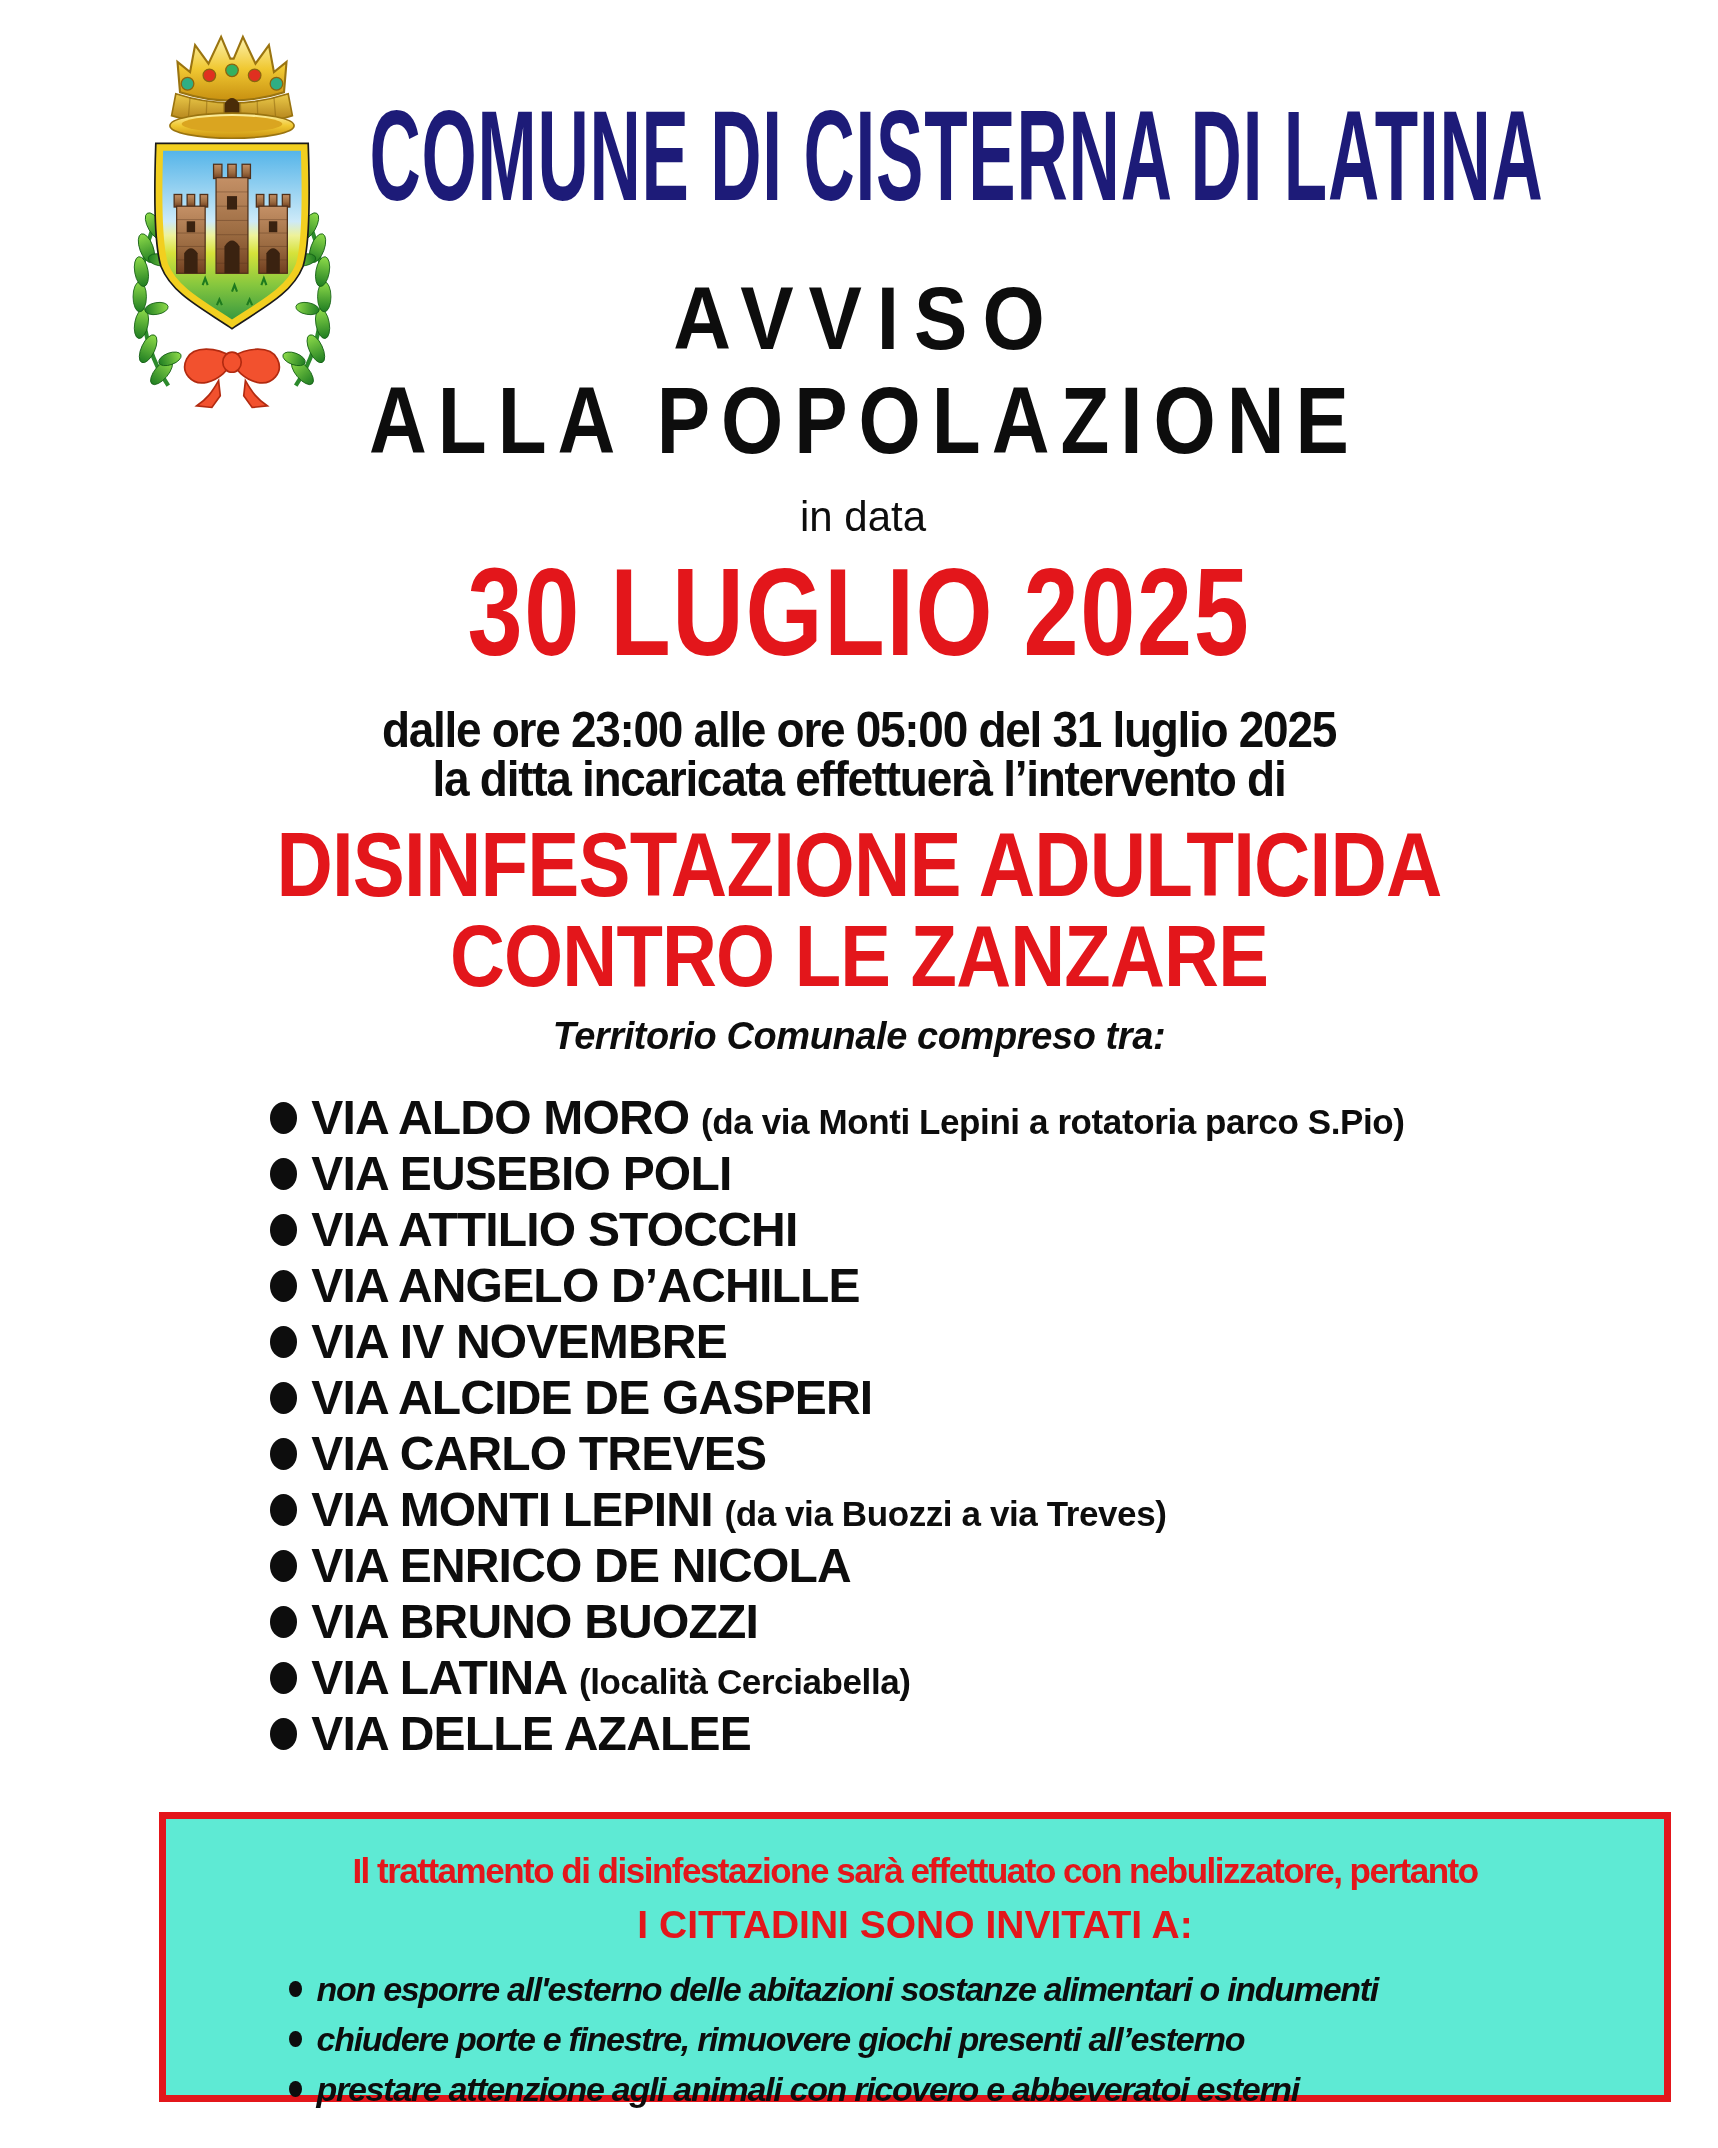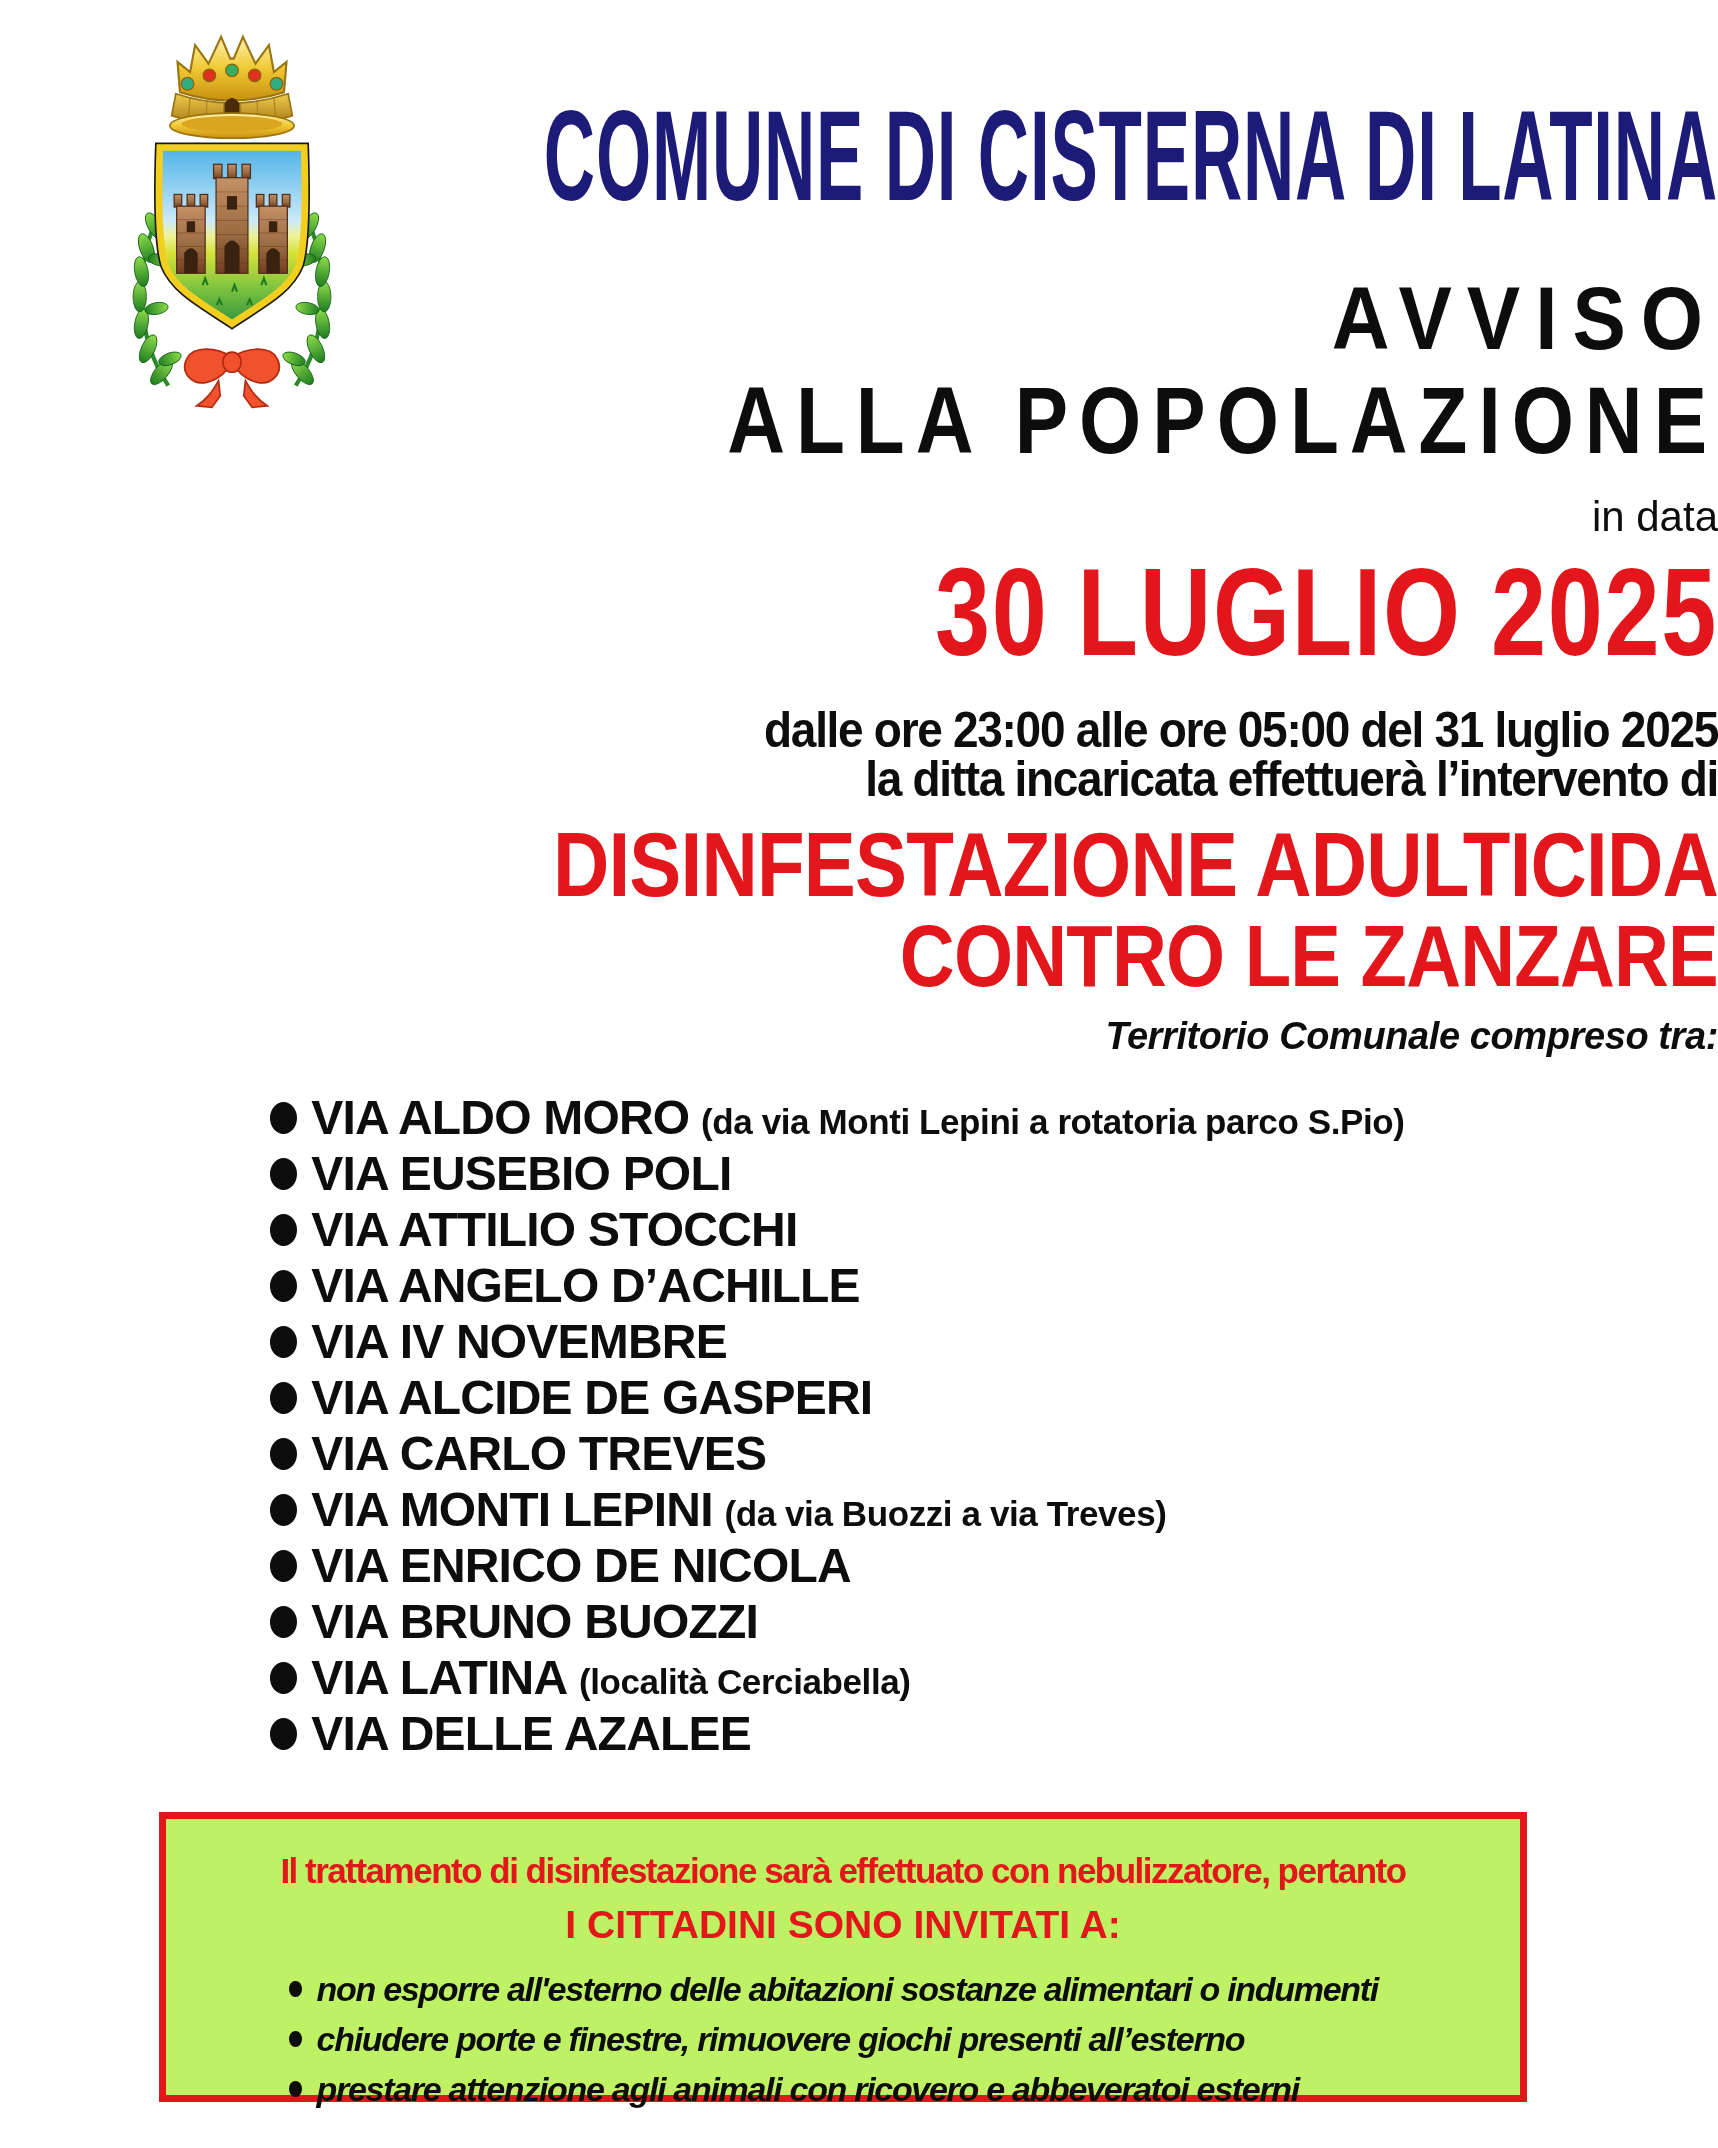--- a/index.html
+++ b/index.html
@@ -8,21 +8,21 @@
     --ink:#0d0d0d;
   }
   html,body{margin:0;padding:0;background:#ffffff;}
   .page{
     position:relative;
     width:1718px;height:2148px;
     background:#ffffff;
     font-family:"Liberation Sans", sans-serif;
     overflow:hidden;
   }
-  .blk{position:absolute;left:0;right:0;display:flex;align-items:center;justify-content:flex-end;}
+  .blk{position:absolute;left:0;right:0;display:flex;align-items:center;justify-content:center;}
   .sy{display:inline-block;white-space:nowrap;transform:scaleY(var(--sy,1));}
 
   .crest{position:absolute;left:106px;top:20px;width:252px;height:390px;}
 
   .municipality{top:103px;height:105px;left:195px;}
   .municipality .sy{font-size:71px;font-weight:700;color:var(--navy);letter-spacing:0.8px;--sy:1.8;}
 
   .avviso{top:277px;height:84px;}
   .avviso .sy{font-size:80px;font-weight:700;color:var(--ink);letter-spacing:15px;padding-left:15px;--sy:1.12;}
 
@@ -51,22 +51,22 @@
   .area .sy{font-size:38px;font-weight:700;font-style:italic;color:var(--ink);letter-spacing:-0.4px;}
 
   .streets{position:absolute;top:1090px;left:270px;margin:0;padding:0;list-style:none;}
   .street-row{display:flex;align-items:center;height:56px;}
   .bullet{flex:none;width:27px;height:32px;border-radius:50%;background:var(--ink);margin-right:14.3px;}
   .street-text{line-height:1;}
   .street-name{font-size:48px;font-weight:700;letter-spacing:-0.8px;color:var(--ink);white-space:pre;}
   .street-note{font-size:35px;font-weight:700;letter-spacing:-0.4px;color:var(--ink);margin-left:11.7px;white-space:pre;}
 
   .warning-box{
-    position:absolute;left:159px;top:1812px;width:1368px;height:290px;
-    border:7.6px solid var(--red);box-sizing:border-box;background:#bef264;
+    position:absolute;left:159px;top:1812px;width:1512px;height:290px;
+    border:7.6px solid var(--red);box-sizing:border-box;background:#5eead4;
   }
   .warn-line1{margin-top:32px;text-align:center;color:var(--red);
     font-size:35px;font-weight:700;letter-spacing:-1.5px;white-space:nowrap;}
   .warn-line2{margin-top:11.7px;text-align:center;color:var(--red);
     font-size:39px;font-weight:700;}
   .warn-list{margin:17px 0 0 123px;padding:0;list-style:none;}
   .warn-row{display:flex;align-items:center;height:50px;}
   .warn-bullet{flex:none;width:12.6px;height:16px;border-radius:50%;background:var(--ink);margin-right:15px;}
   .warn-text{font-size:34px;font-style:italic;font-weight:700;letter-spacing:-1.3px;color:var(--ink);white-space:nowrap;line-height:1;}
 </style>

